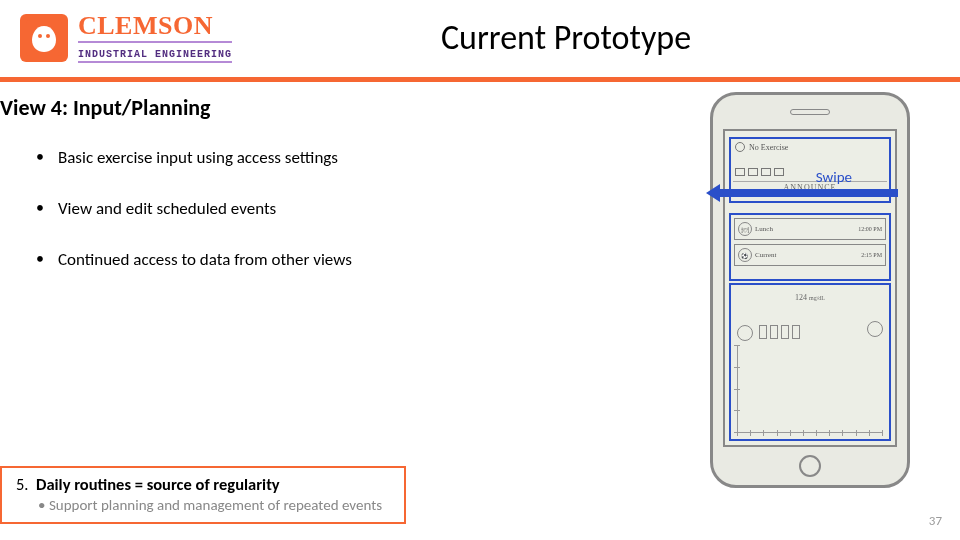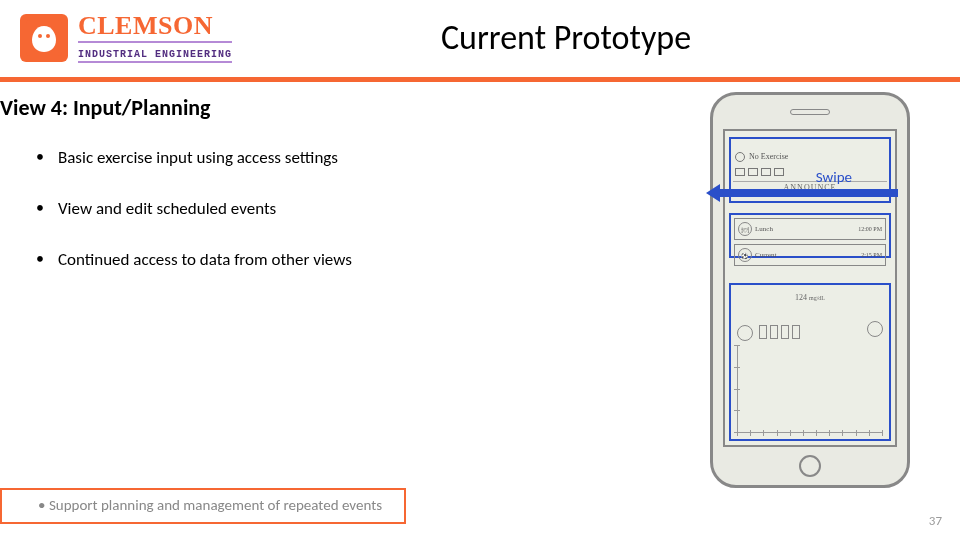--- a/index.html
+++ b/index.html
@@ -32,28 +32,28 @@
 
   .page-num { position: absolute; right: 18px; bottom: 12px; font-size: 13px; color: #9b9b9b; }
 
   
   .phone { position: absolute; right: 50px; top: 92px; width: 200px; height: 396px; border: 3px solid #888; border-radius: 26px; background: #e9eae3; }
   .phone-inner { position: absolute; left: 10px; right: 10px; top: 34px; bottom: 38px; border: 2px solid #888; background: #eceee6; }
   .phone-speaker { position: absolute; top: 14px; left: 50%; transform: translateX(-50%); width: 40px; height: 6px; border: 1.5px solid #888; border-radius: 3px; }
   .phone-home { position: absolute; bottom: 8px; left: 50%; transform: translateX(-50%); width: 22px; height: 22px; border: 2px solid #888; border-radius: 50%; }
 
   .panel1 { position: absolute; top: 6px; left: 4px; right: 4px; height: 66px; border: 2px solid #2a4fc9; }
-  .panel1 .row1 { display: flex; align-items: flex-start; gap: 4px; padding: 13px 4px; height: 16px; }
+  .panel1 .row1 { display: flex; align-items: flex-end; gap: 4px; padding: 13px 4px; height: 16px; }
   .panel1 .row1 .dot { width: 10px; height: 10px; border: 1.5px solid #777; border-radius: 50%; }
   .panel1 .row1 .lbl { font-size: 8px; color: #555; font-family: 'Comic Sans MS', cursive; }
   .panel1 .row2 { display: flex; align-items: center; gap: 3px; padding: 0 4px; height: 14px; }
   .panel1 .row2 .sq { width: 10px; height: 8px; border: 1px solid #777; }
   .panel1 .annonce { text-align: center; font-size: 8px; letter-spacing: 1px; color: #666; font-family: 'Comic Sans MS', cursive; border-top: 1px solid #aaa; margin: 2px 2px 0; padding-top: 1px; }
 
-  .panel2 { position: absolute; top: 82px; left: 4px; right: 4px; height: 45px; border: 2px solid #2a4fc9; padding: 3px; }
+  .panel2 { position: absolute; top: 82px; left: 4px; right: 4px; height: 68px; border: 2px solid #2a4fc9; padding: 3px; }
   .evt { display: flex; align-items: center; border: 1px solid #888; height: 22px; margin-bottom: 4px; padding: 0 3px; font-size: 7px; color: #555; font-family: 'Comic Sans MS', cursive; }
   .evt .icon { width: 14px; height: 14px; border: 1px solid #888; border-radius: 50%; display: flex; align-items: center; justify-content: center; margin-right: 3px; font-size: 6px; }
   .evt .name { flex: 1; }
   .evt .time { font-size: 6px; }
 
   .panel3 { position: absolute; top: 152px; left: 4px; right: 4px; bottom: 4px; border: 2px solid #2a4fc9; }
   .reading { position: absolute; top: 8px; left: 50%; transform: translateX(-50%); font-size: 8px; color: #666; font-family: 'Comic Sans MS', cursive; }
   .reading .unit { font-size: 6px; }
   .graph-circ-l { position: absolute; left: 6px; top: 40px; width: 16px; height: 16px; border: 1.5px solid #888; border-radius: 50%; }
   .graph-circ-r { position: absolute; right: 6px; top: 36px; width: 16px; height: 16px; border: 1.5px solid #888; border-radius: 50%; }
@@ -178,17 +178,20 @@
               <span></span>
               <span></span>
             </div>
         </div>
       </div>
     </div>
     <div class="phone-home"></div>
   </div>
 
   <div class="callout-box">
+    <div class="callout-title">
+      <span>5.</span>&nbsp;&nbsp;<b>Daily routines = source of regularity</b>
+    </div>
     <div class="callout-sub">Support planning and management of repeated events</div>
   </div>
 
   <div class="page-num">37</div>
 </div>
 
 </body></html>

